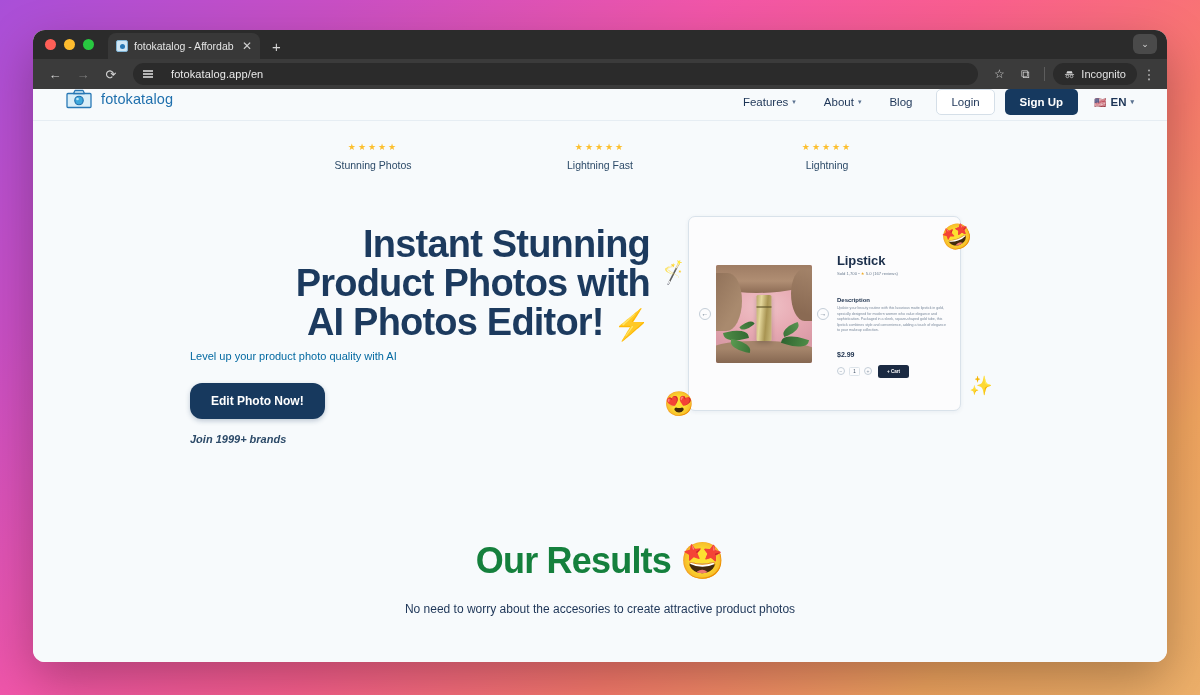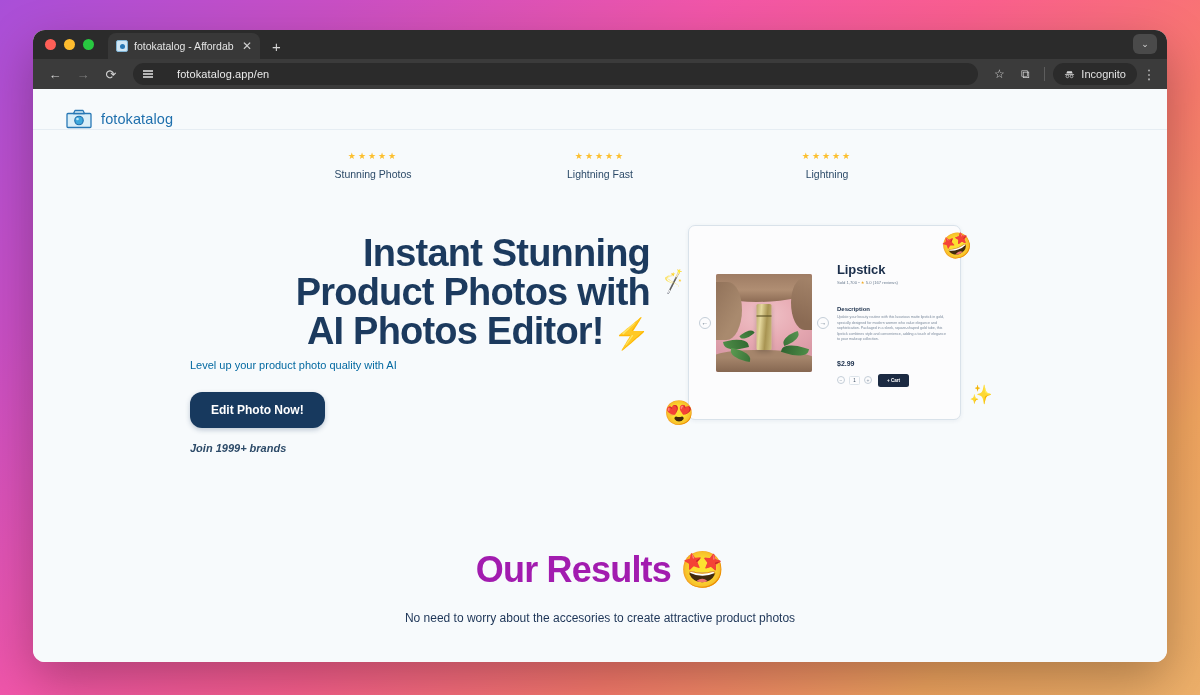--- a/index.html
+++ b/index.html
@@ -69,21 +69,21 @@
     padding: 0 10px; flex: none;
   }
   .nav-btn {
     width: 24px; height: 24px; border-radius: 50%;
     display: flex; align-items: center; justify-content: center;
     color: #d3d3d3; font-size: 13px;
   }
   .nav-btn.disabled { color: #7c7c7c; }
   .omnibox {
     flex: 1; height: 22px; background: #2b2b2b; border-radius: 12px;
-    display: flex; align-items: center; gap: 24px;
+    display: flex; align-items: center; gap: 18px;
     padding: 0 10px; margin: 16px 6px; color: #e6e6e6; font-size: 11px;
   }
   .omni-icon { display: flex; flex-direction: column; gap: 1.5px; width: 10px; }
   .omni-icon span { display: block; height: 1.4px; background: #b6b6b6; position: relative; }
   .omni-icon span:nth-child(1) { width: 10px; }
   .omni-icon span:nth-child(2) { width: 10px; }
   .omni-icon span:nth-child(3) { width: 10px; }
   .omni-url { font-size: 11px; color: #eaeaea; letter-spacing: .1px; }
   .tb-icon { width: 22px; height: 22px; display: flex; align-items: center; justify-content: center; color: #cfcfcf; font-size: 12px; }
   .tb-sep { width: 1px; height: 14px; background: #5d5d5d; margin: 0 4px; }
@@ -92,23 +92,23 @@
     display: flex; align-items: center; gap: 6px; padding: 0 11px;
     color: #e2e2e2; font-size: 11px;
   }
   .kebab { color: #cfcfcf; font-size: 13px; width: 16px; text-align: center; letter-spacing: 0; }
 
   
   .page { flex: 1; background: #f7fafc; overflow: hidden; position: relative; }
 
   
   .site-header {
-    height: 41px; background: #f7fafc;
+    height: 32px; background: #f7fafc;
     border-bottom: 1px solid #e6edf3;
-    display: flex; align-items: flex-end; justify-content: space-between;
+    display: flex; align-items: flex-start; justify-content: space-between;
     padding: 0 33px 0 33px;
   }
   .brand { display: flex; align-items: center; gap: 9px; }
   .brand-name { font-size: 14.5px; color: #1e6fad; font-weight: 500; letter-spacing: .1px; }
   .site-nav { display: flex; align-items: center; gap: 0; }
   .nav-link {
     font-size: 11.5px; color: #1d3557; padding: 0 14px;
     display: flex; align-items: center; gap: 4px; font-weight: 500;
   }
   .caret { font-size: 7px; color: #5b7290; }
@@ -230,21 +230,21 @@
   .cart-btn { background: #1b2a42; color: #fff; font-size: 4.6px; padding: 4px 9px; border-radius: 2.5px; font-weight: 600; }
 
   .deco { position: absolute; user-select: none; }
   .deco-wand  { left: -25px; top: 50px; font-size: 19px; transform: rotate(-18deg); }
   .deco-star  { right: -12px; top: 12px; font-size: 25px; transform: rotate(-20deg); }
   .deco-heart { left: -24px; bottom: 27px; font-size: 24px; }
   .deco-spark { right: -32px; bottom: 48px; font-size: 19px; }
 
   
   .results { text-align: center; margin-top: 95px; }
-  .results-title { font-size: 36px; font-weight: 700; color: #a21caf; letter-spacing: -.8px; }
+  .results-title { font-size: 36px; font-weight: 700; color: #15803d; letter-spacing: -.8px; }
   .results-sub { font-size: 12px; color: #1d3557; margin-top: 20px; }
 </style>
 </head>
 <body>
 
 <div class="browser-window">
 
   <div class="tab-strip">
     <div class="traffic">
       <span class="dot red"></span>
@@ -293,20 +293,40 @@
 
     <div class="site-header">
       <div class="brand">
         <svg width="26" height="20" viewBox="0 0 52 40">
           <rect x="2" y="9" width="48" height="28" rx="2" fill="#d9eef8" stroke="#2878b5" stroke-width="2.6"></rect>
           <path d="M15 9 L18 3 H34 L37 9 Z" fill="#d9eef8" stroke="#2878b5" stroke-width="2.6" stroke-linejoin="round"></path>
           <circle cx="26" cy="23" r="8.5" fill="#3ea8dc" stroke="#1e6fad" stroke-width="2.2"></circle>
           <circle cx="23" cy="20" r="2.6" fill="#bfe6f7"></circle>
         </svg>
         <span class="brand-name">fotokatalog</span>
+      </div>
+      <div class="site-nav">
+        <span class="nav-link">
+          <span>Features</span>
+          <span class="caret">▾</span>
+        </span>
+        <span class="nav-link">
+          <span>About</span>
+          <span class="caret">▾</span>
+        </span>
+        <span class="nav-link">
+          <span>Blog</span>
+        </span>
+        <span class="btn-login">Login</span>
+        <span class="btn-signup">Sign Up</span>
+        <span class="lang">
+          <span class="flag">🇺🇸</span>
+          <span>EN</span>
+          <span class="caret">▾</span>
+        </span>
       </div>
     </div>
 
     <div class="trust-row">
       <div class="trust-item">
         <span class="stars">★★★★★</span>
         <span class="trust-label">Stunning Photos</span>
       </div>
       <div class="trust-item">
         <span class="stars">★★★★★</span>

